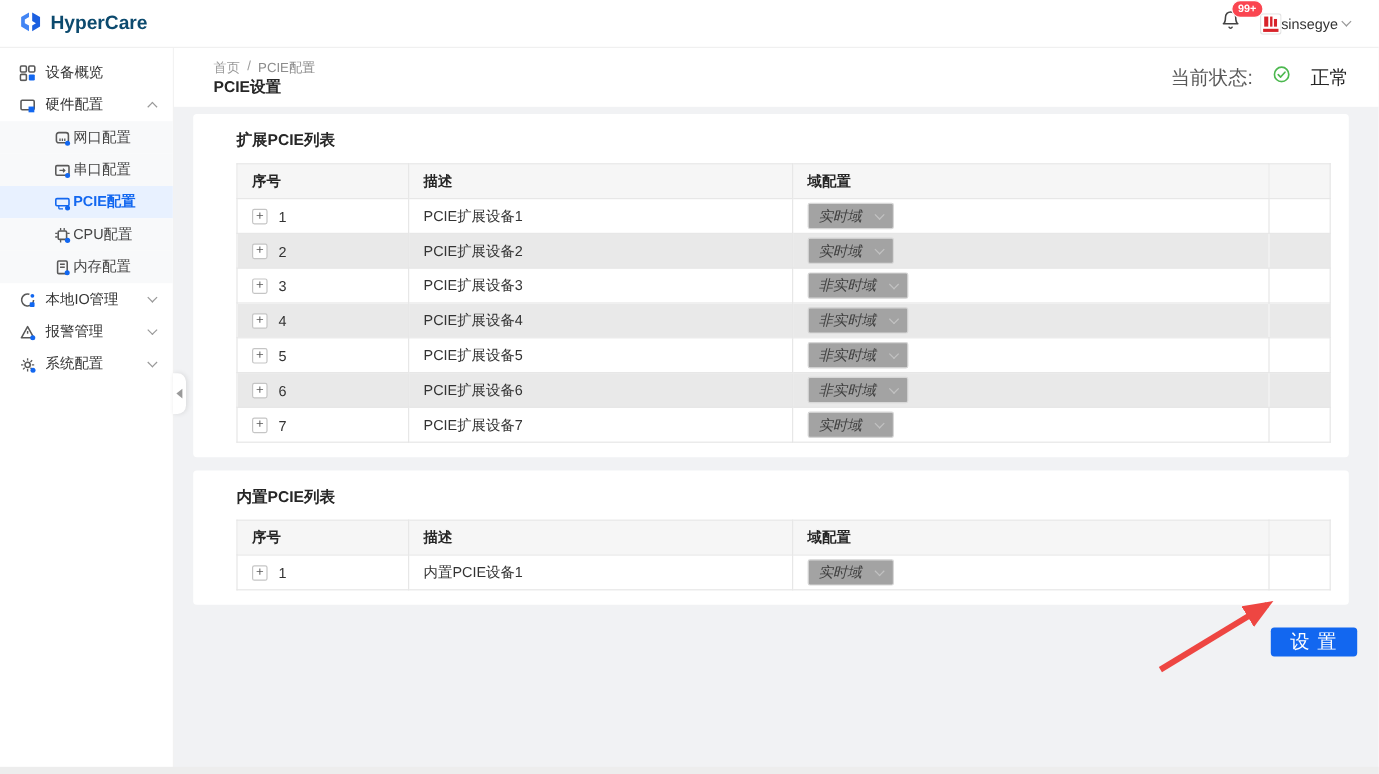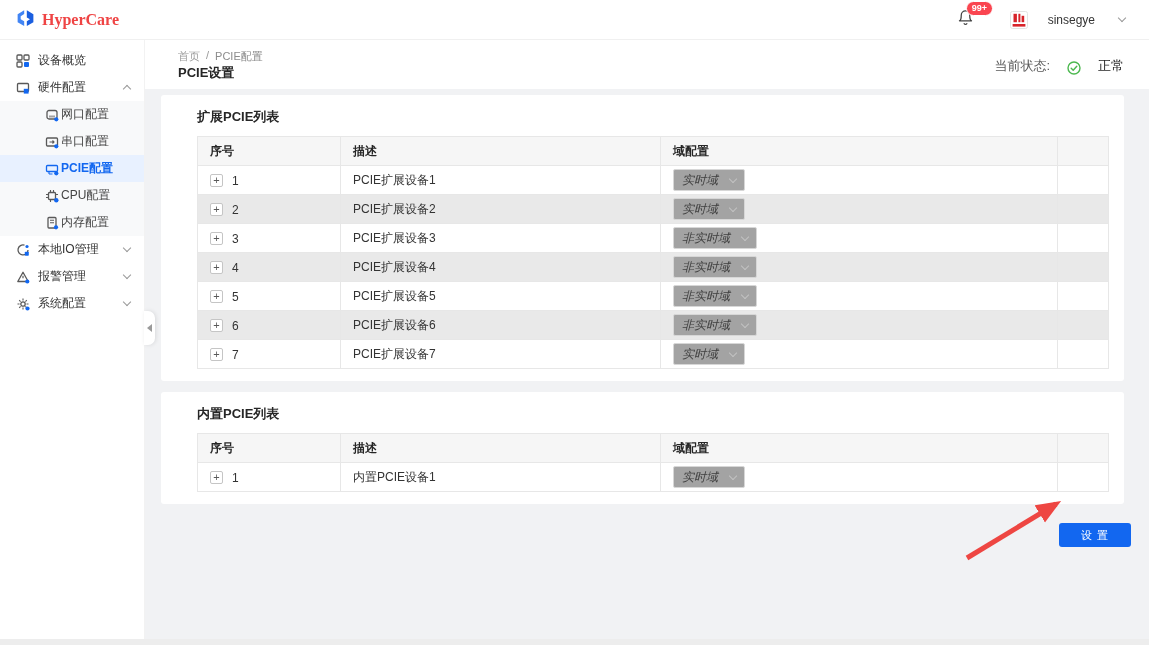--- a/index.html
+++ b/index.html
@@ -6,22 +6,22 @@
   html,body { width:1149px; height:645px; }
   body {
     font-family: "Liberation Sans", sans-serif;
     background:#fff; overflow:hidden; position:relative;
     color:#333;
   }
   
   .topbar { height:40px; display:flex; align-items:center; justify-content:space-between;
             padding:0 20px 0 15px; background:#fff; border-bottom:1px solid #f0f0f0; }
   .logo { display:flex; align-items:center; gap:6px; }
-  .logo-text { font-size:16px; font-weight:700; color:#ef4444;font-family:Liberation Serif, serif; }
-  .topbar-right { display:flex; align-items:center; gap:20px; }
+  .logo-text { font-size:16px; font-weight:700; color:#0c4a6e; }
+  .topbar-right { display:flex; align-items:center; gap:0; }
   .bell-wrap { position:relative; margin-right:16px; cursor:pointer; }
   .badge { position:absolute; top:-8px; left:9px; background:var(--badge-red,#fa4550); color:#fff;
            font-size:9px; font-weight:700; padding:2px 5px; border-radius:9px; border:1px solid #fff; line-height:1; }
   .username { font-size:12px; color:#333; }
   .caret { width:6px; height:6px; border-right:1.4px solid #999; border-bottom:1.4px solid #999; display:inline-block; }
   .caret.down { transform:rotate(45deg); margin-top:-4px; }
   .caret.up   { transform:rotate(-135deg); margin-top:3px; }
   
   .main { display:flex; height:605px; }
   .sidebar { width:145px; background:#fff; position:relative; padding-top:7px;
@@ -37,42 +37,42 @@
                      display:flex; align-items:center; justify-content:center; z-index:6; cursor:pointer; }
   .collapse-handle .tri { width:0; height:0; border-top:4px solid transparent; border-bottom:4px solid transparent;
                           border-right:5px solid #9a9a9a; }
   .content { flex:1; display:flex; flex-direction:column; background:var(--content-bg,#f1f2f4); min-width:0; }
   
   .page-header { background:#fff; padding:9px 25px 7px 33px; display:flex; justify-content:space-between; }
   .breadcrumb { font-size:11px; color:#9a9a9a; display:flex; gap:6px;text-align:right; }
   .breadcrumb .crumb-home { cursor:pointer; }
   .breadcrumb .current { color:#8c8c8c; }
   .page-title { font-size:13px; font-weight:700; color:#262626; margin-top:0; }
-  .ph-right { display:flex; align-items:flex-end; gap:17px; font-size:13px; color:#595959; align-self:center; }
+  .ph-right { display:flex; align-items:flex-start; gap:17px; font-size:16px; color:#595959; align-self:center; }
   .status-value { color:#262626; }
   
   .content-body { flex:1; padding:6px 25px 0 16px; position:relative; }
   .card { background:#fff; border-radius:3px; padding:13px 16px 12px 36px; margin-bottom:11px; }
   .card-title { font-size:13px; font-weight:600; color:#262626; margin-bottom:10px; }
   table { border-collapse:collapse; table-layout:fixed; width:911px; font-size:12px; color:#333; background:#fff; }
   th,td { border:1px solid #e7e7e7; height:29px; padding:0 12px; text-align:left; vertical-align:middle; overflow:hidden; }
   th { background:#f6f6f6; font-weight:700; color:#262626; }
   tr.alt td { background:var(--row-alt,#e9e9e9); }
   .expand-btn { display:inline-flex; align-items:center; justify-content:center; width:13px; height:13px;
                 border:1px solid #c5c5c5; border-radius:2px; background:#fff; color:#595959; font-size:11px;
                 line-height:1; margin-right:9px; vertical-align:middle; cursor:pointer; }
   .row-no { vertical-align:middle; }
   .select { display:inline-flex; align-items:center; justify-content:space-between; height:22px; min-width:64px;
             border:1px solid #d7d7d7; border-radius:2px; background:#a3a3a3; padding:0 8px; font-size:12px;
             color:#404040; gap:12px; cursor:pointer;font-style:italic; }
   .sel-caret { width:6px; height:6px; border-right:1.3px solid #c2c2c2; border-bottom:1.3px solid #c2c2c2;
                transform:rotate(45deg); margin-top:-3px; flex:none; }
   .actions-row { display:flex; justify-content:flex-end; margin-top:19px; margin-right:-7px; }
   .submit-btn { width:72px; height:24px; background:var(--accent,#1267f0); color:#fff; border:none; border-radius:3px;
-                font-size:11px; cursor:pointer; font-family:inherit; letter-spacing:1px; }
+                font-size:16px; cursor:pointer; font-family:inherit; letter-spacing:1px; }
   .arrow-overlay { position:absolute; left:0; top:0; pointer-events:none; z-index:20; }
   .bottom-strip { position:absolute; left:0; bottom:0; width:1149px; height:6px; background:#ededed; z-index:2; }
 </style>
 </head>
 <body>
 
 <div class="topbar">
   <div class="logo">
     <span class="sb-icon" style="width:21px;height:21px">
       <svg width="21" height="21" viewBox="0 0 24 24">

